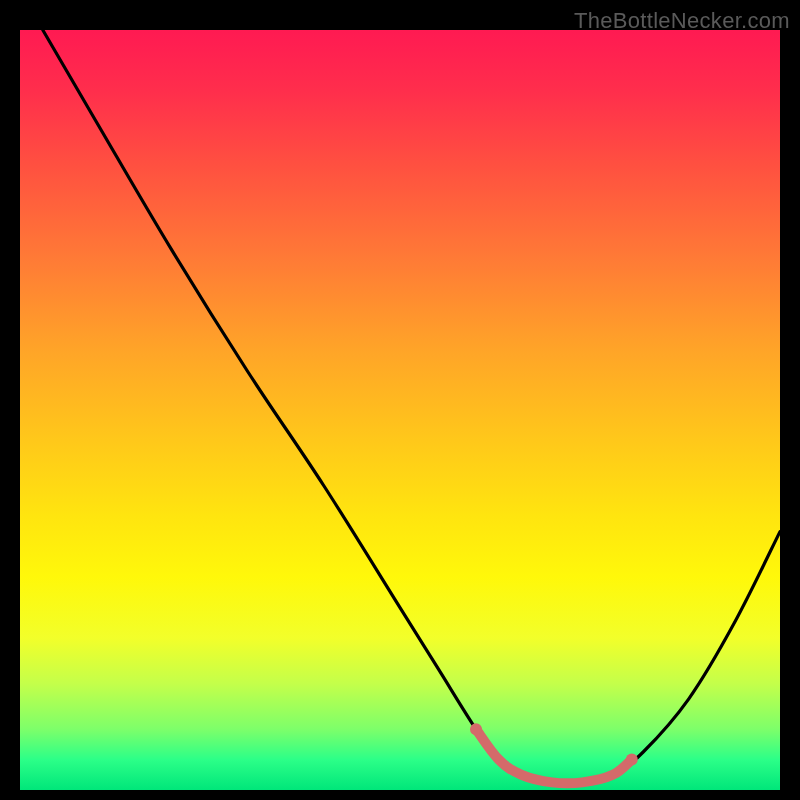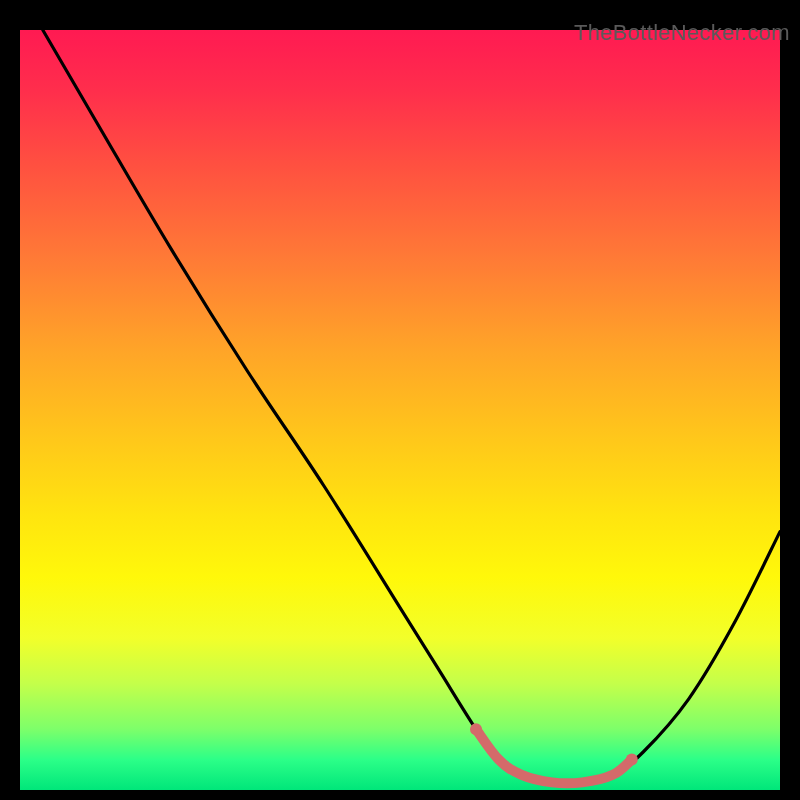--- a/index.html
+++ b/index.html
@@ -6,21 +6,21 @@
   body {
     width: 800px;
     height: 800px;
     background: #000;
     position: relative;
     font-family: Arial, sans-serif;
     overflow: hidden;
   }
   .watermark {
     position: absolute;
-    top: 20px;
+    top: 8px;
     right: 10px;
     color: #5a5a5a;
     font-size: 22px;
     font-weight: 500;
     z-index: 10;
     letter-spacing: 0.3px;
   }
   .plot-area {
     position: absolute;
     left: 20px;

